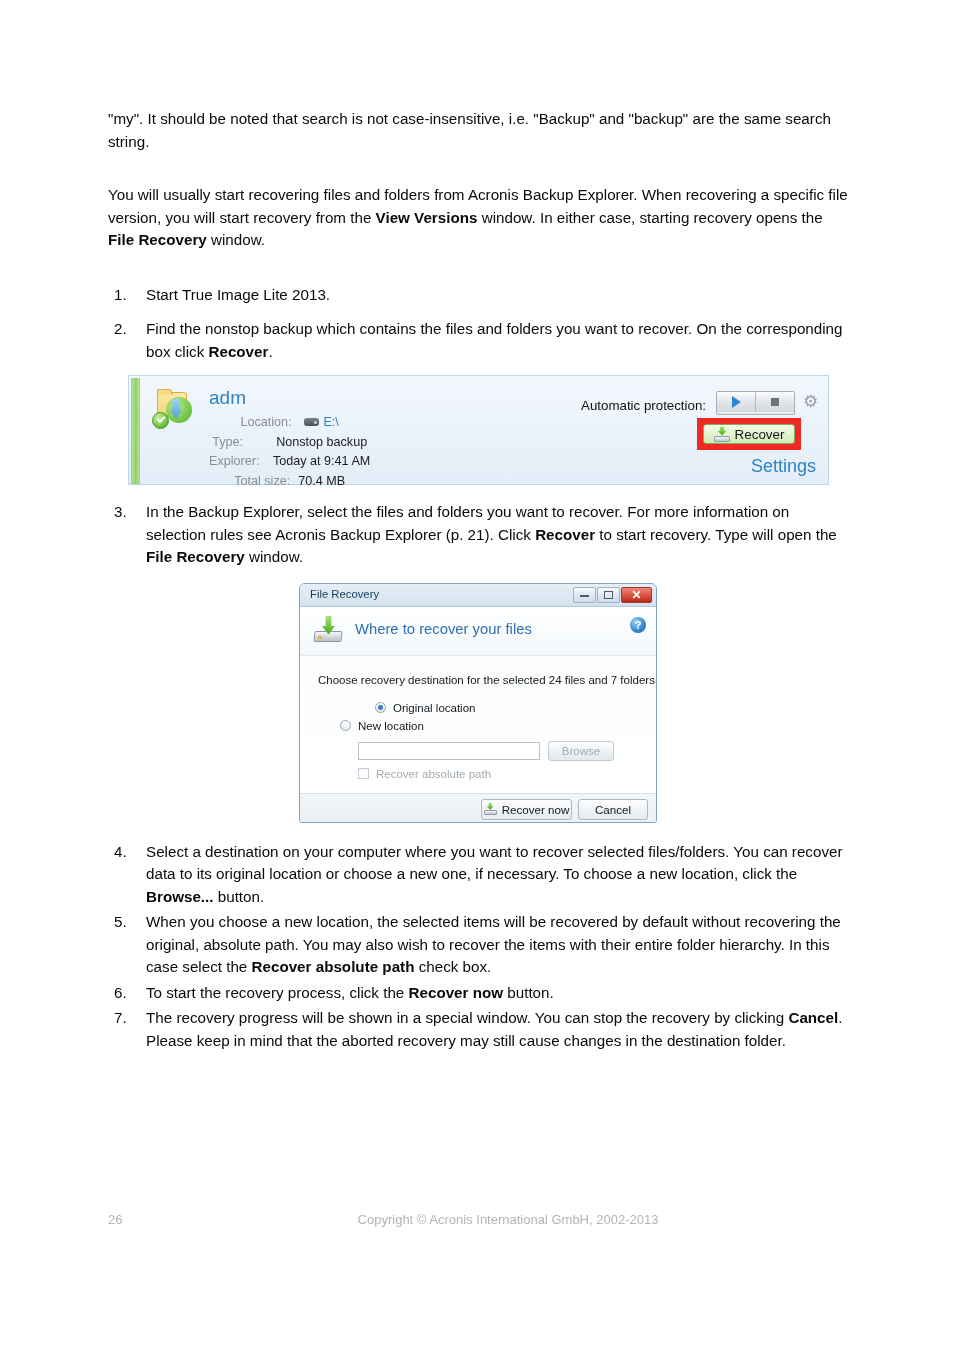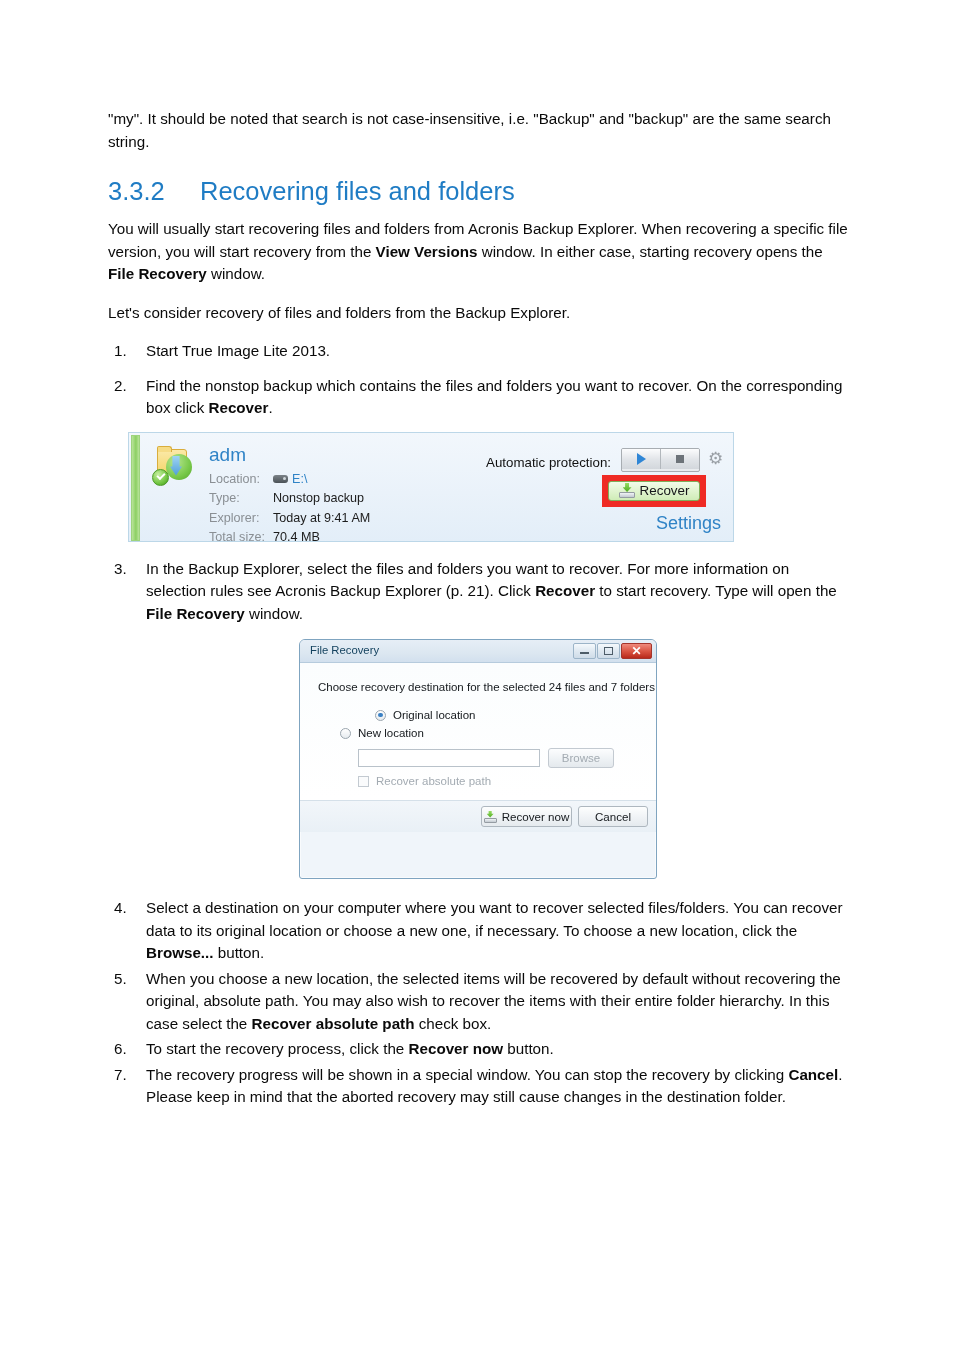--- a/index.html
+++ b/index.html
@@ -75,21 +75,21 @@
     color: #0a0a0a;
   }
   b, strong { font-weight: bold; }
 
   
   .figure1-wrap {
     margin: 12px 0 0 20px;
   }
   .backup-box {
     position: relative;
-    width: 606px;
+    width: 701px;
     height: 110px;
     box-sizing: border-box;
     border: 1px solid #bcd7e8;
     background: linear-gradient(to bottom, #f2f7fc 0%, #eaf2fa 55%, #e3eef8 100%);
   }
   .backup-box .green-bar {
     position: absolute;
     left: 2px;
     top: 2px;
     width: 9px;
@@ -169,20 +169,21 @@
     left: 80px;
     top: 37px;
     font-size: 12.6px;
     line-height: 19.5px;
     color: #1c1c1c;
   }
   .backup-rows .row {
     display: flex;
     align-items: baseline;
     height: 19.5px;
+    justify-content: center;
   }
   .backup-rows .lbl {
     color: #8a8f94;
     width: 64px;
     flex: none;
   }
   .backup-rows .val {
     color: #1c1c1c;
   }
   .backup-rows .val.link {
@@ -613,29 +614,27 @@
 </head>
 <body>
 
 <div class="page">
   <div class="content">
 
     <p class="body-text">"my". It should be noted that search is not case-insensitive, i.e. "Backup" and "backup" are the same search string.</p>
 
     <div class="gap-md"></div>
 
-    <h2 class="section-heading"><span class="num">3.3.2</span><span>Recovering files and folders</span></h2>
 
     <div style="height:10px"></div>
 
     <p class="body-text"><span>You will usually start recovering files and folders from Acronis Backup Explorer. When recovering a specific file version, you will start recovery from the </span><b>View Versions</b><span> window. In either case, starting recovery opens the </span><b>File Recovery</b><span> window.</span></p>
 
     <div class="gap-sm"></div>
 
-    <p class="body-text">Let's consider recovery of files and folders from the Backup Explorer.</p>
 
     <div class="gap-sm"></div>
 
     <ol class="steps">
       <li class="step">
         <span class="marker">1.</span>
         <span>Start True Image Lite 2013.</span>
       </li>
       <li class="step" style="margin-top:12px">
         <span class="marker">2.</span>
@@ -723,20 +722,28 @@
               </div>
             <div class="win-btn">
                 <span class="wb-max"></span>
               </div>
             <div class="win-btn close">
                 <span class="wb-close">✕</span>
               </div>
           </div>
         </div>
 
+        <div class="dlg-header">
+          <div class="dlg-header-icon">
+            <span class="dhi-disk"></span>
+            <span class="dhi-arrow"></span>
+          </div>
+          <div class="dlg-header-title">Where to recover your files</div>
+          <div class="help-icon">?</div>
+        </div>
 
         <div class="dlg-body">
           <div class="dlg-prompt">Choose recovery destination for the selected 24 files and 7 folders:</div>
 
           <div class="radio-row r1">
             <span class="radio checked"></span>
             <span>Original location</span>
           </div>
 
           <div class="radio-row r2">
@@ -786,13 +793,17 @@
         <span>To start the recovery process, click the </span><b>Recover now</b><span> button.</span>
       </li>
       <li class="step">
         <span class="marker">7.</span>
         <span>The recovery progress will be shown in a special window. You can stop the recovery by clicking </span><b>Cancel</b><span>. Please keep in mind that the aborted recovery may still cause changes in the destination folder.</span>
       </li>
     </ol>
 
   </div>
 
+  <div class="page-footer">
+    <span class="pagenum">26</span>
+    <span class="copyright">Copyright © Acronis International GmbH, 2002-2013</span>
+  </div>
 </div>
 
 </body></html>

